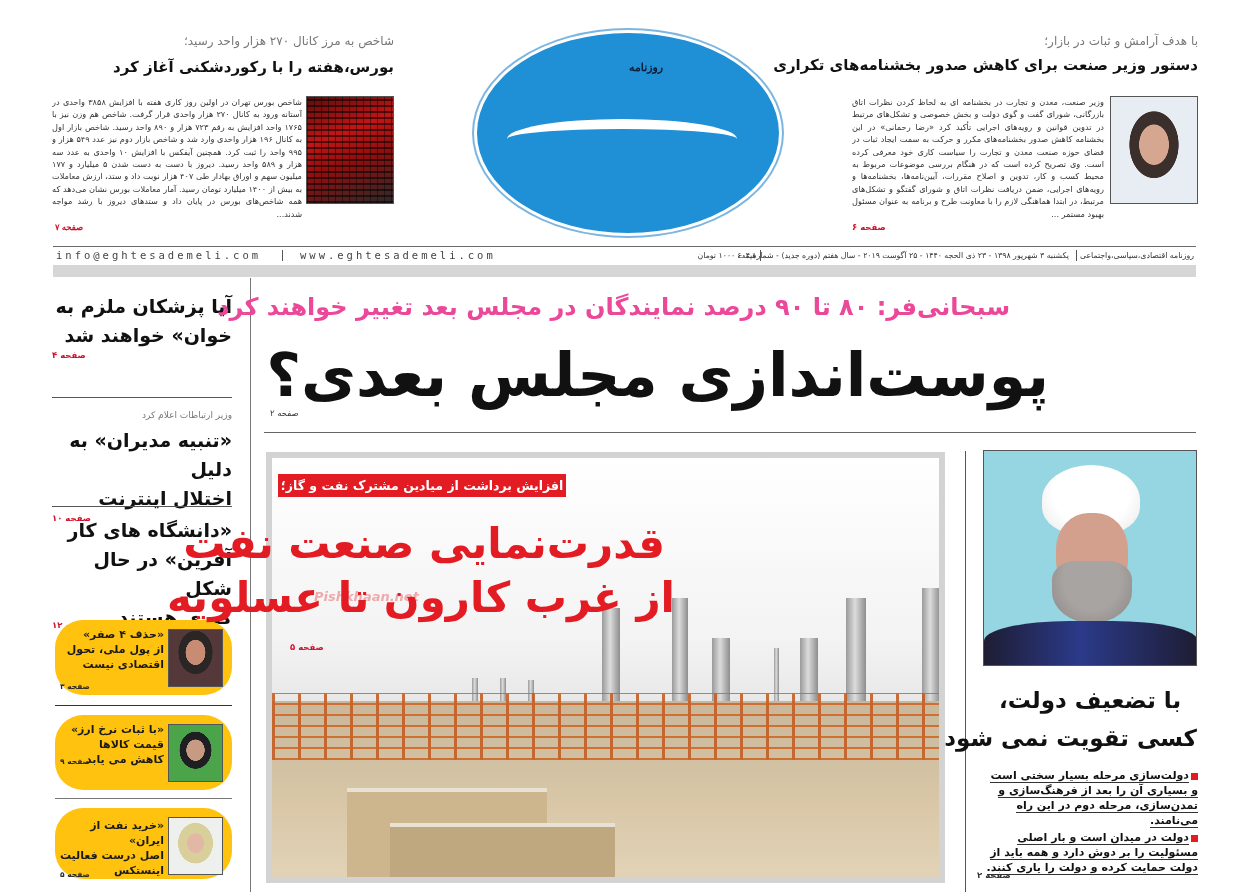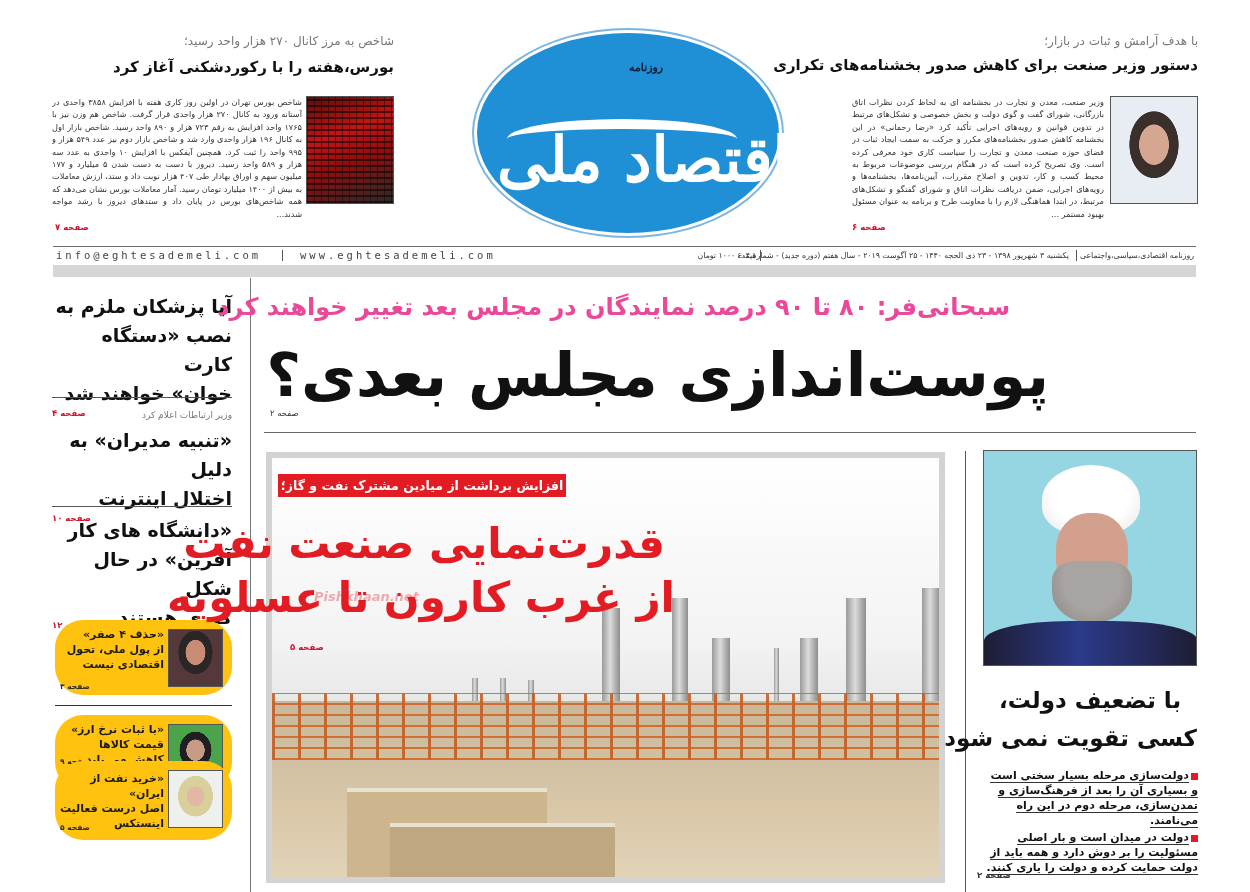--- a/index.html
+++ b/index.html
@@ -83,44 +83,42 @@
 <div class="abs kicker" style="right:52px; top:34px;">با هدف آرامش و ثبات در بازار؛</div>
 <div class="abs teaser-title" style="right:52px; top:56px;">دستور وزیر صنعت برای کاهش صدور بخشنامه‌های تکراری</div>
 <div class="abs thumb thumb-minister" style="left:1110px; top:96px; width:88px; height:108px;"></div>
 <div class="abs teaser-body" style="left:852px; top:96px; width:252px; height:136px; overflow:hidden;">وزیر صنعت، معدن و تجارت در بخشنامه ای به لحاظ کردن نظرات اتاق بازرگانی، شورای گفت و گوی دولت و بخش خصوصی و تشکل‌های مرتبط در تدوین قوانین و رویه‌های اجرایی تأکید کرد «رضا رحمانی» در این بخشنامه کاهش صدور بخشنامه‌های مکرر و حرکت به سمت ایجاد ثبات در فضای حوزه صنعت معدن و تجارت را سیاست کاری خود معرفی کرده است. وی تصریح کرده است که در هنگام بررسی موضوعات مربوط به محیط کسب و کار، تدوین و اصلاح مقررات، آیین‌نامه‌ها، بخشنامه‌ها و رویه‌های اجرایی، ضمن دریافت نظرات اتاق و شورای گفتگو و تشکل‌های مرتبط، در ابتدا هماهنگی لازم را با معاونت طرح و برنامه به عنوان مسئول بهبود مستمر ...</div>
 <div class="abs page-ref" style="left:852px; top:222px;">صفحه ۶</div>
 
 <div class="abs kicker" style="right:856px; top:34px;">شاخص به مرز کانال ۲۷۰ هزار واحد رسید؛</div>
 <div class="abs teaser-title" style="right:856px; top:58px;">بورس،هفته را با رکوردشکنی آغاز کرد</div>
 <div class="abs thumb thumb-bourse" style="left:306px; top:96px; width:88px; height:108px;"></div>
 <div class="abs teaser-body" style="left:52px; top:96px; width:250px; height:126px; overflow:hidden;">شاخص بورس تهران در اولین روز کاری هفته با افزایش ۳۸۵۸ واحدی در آستانه ورود به کانال ۲۷۰ هزار واحدی قرار گرفت. شاخص هم وزن نیز با ۱۷۶۵ واحد افزایش به رقم ۷۲۳ هزار و ۸۹۰ واحد رسید. شاخص بازار اول به کانال ۱۹۶ هزار واحدی وارد شد و شاخص بازار دوم نیز عدد ۵۴۹ هزار و ۹۹۵ واحد را ثبت کرد. همچنین آیفکس با افزایش ۱۰ واحدی به عدد سه هزار و ۵۸۹ واحد رسید. دیروز با دست به دست شدن ۵ میلیارد و ۱۷۷ میلیون سهم و اوراق بهادار طی ۴۰۷ هزار نوبت داد و ستد، ارزش معاملات به بیش از ۱۴۰۰ میلیارد تومان رسید. آمار معاملات بورس نشان می‌دهد که همه شاخص‌های بورس در پایان داد و ستدهای دیروز با رشد مواجه شدند...</div>
-<div class="abs page-ref" style="left:55px; top:222px;">صفحه ۷</div>
+<div class="abs page-ref" style="left:55px; top:222px;font-family:Liberation Serif, serif;">صفحه ۷</div>
 
 <div class="abs logo-oval">
   <div class="abs logo-small" style="left:152px; top:28px;">روزنامه</div>
   <div class="abs logo-sweep" style="left:30px; top:86px; width:230px; height:40px;"></div>
-  <div class="abs logo-main" style="left:20px; top:90px;">اقتصاد ملی</div>
 </div>
 
 <div class="abs info-line"></div>
 <div class="abs info-latin" style="left:56px; top:249px;">info@eghtesademeli.com</div>
 <div class="abs vsep" style="left:282px; top:250px;"></div>
 <div class="abs info-latin" style="left:300px; top:249px;">www.eghtesademeli.com</div>
 <div class="abs info-text" style="right:56px; top:251px;">روزنامه اقتصادی،سیاسی،واجتماعی</div>
 <div class="abs vsep" style="left:1076px; top:250px;"></div>
 <div class="abs info-text" style="right:181px; top:251px;">یکشنبه ۳ شهریور ۱۳۹۸ - ۲۳ ذی الحجه ۱۴۴۰ - ۲۵ آگوست ۲۰۱۹ - سال هفتم (دوره جدید) - شماره ۶۰۴</div>
 <div class="abs vsep" style="left:760px; top:250px;"></div>
 <div class="abs info-text" style="right:494px; top:251px;">قیمت ۱۰۰۰ تومان</div>
 <div class="abs info-strip"></div>
 
 <div class="abs col-divider"></div>
 
 <div class="abs" style="left:52px; top:292px; width:180px;">
   <div class="side-head">آیا پزشکان ملزم به</div>
-  <div class="side-head">نصب «دستگاه کارت</div>
   <div class="side-head">خوان» خواهند شد</div>
   <div class="page-ref" style="text-align:left;">صفحه ۴</div>
 </div>
 <div class="abs hr" style="left:52px; top:397px; width:180px;"></div>
 
 <div class="abs" style="left:52px; top:410px; width:180px;">
   <div class="side-kicker" style="margin-bottom:6px;">وزیر ارتباطات اعلام کرد</div>
   <div class="side-head">«تنبیه مدیران» به دلیل</div>
   <div class="side-head">اختلال اینترنت</div>
   <div class="page-ref" style="text-align:left;">صفحه ۱۰</div>
@@ -149,21 +147,21 @@
   <div class="abs thumb face-2" style="left:113px; top:9px; width:55px; height:58px;"></div>
   <div class="abs" style="right:68px; top:7px;">
     <div class="yb-text">«با ثبات نرخ ارز»</div>
     <div class="yb-text">قیمت کالاها</div>
     <div class="yb-text">کاهش می یابد</div>
   </div>
   <div class="abs yb-ref" style="left:5px; top:42px;">صفحه ۹</div>
 </div>
 <div class="abs hr" style="left:55px; top:798px; width:177px; background:#777;"></div>
 
-<div class="abs yellow-box" style="top:761px; height:79px;">
+<div class="abs yellow-box" style="top:808px; height:71px;">
   <div class="abs thumb face-3" style="left:113px; top:9px; width:55px; height:58px;"></div>
   <div class="abs" style="right:68px; top:10px;">
     <div class="yb-text">«خرید نفت از ایران»</div>
     <div class="yb-text">اصل درست فعالیت</div>
     <div class="yb-text">اینستکس</div>
   </div>
   <div class="abs yb-ref" style="left:5px; top:62px;">صفحه ۵</div>
 </div>
 
 <div class="abs sub-head" style="right:240px; top:293px;">سبحانی‌فر: ۸۰ تا ۹۰ درصد نمایندگان در مجلس بعد تغییر خواهند کرد</div>

